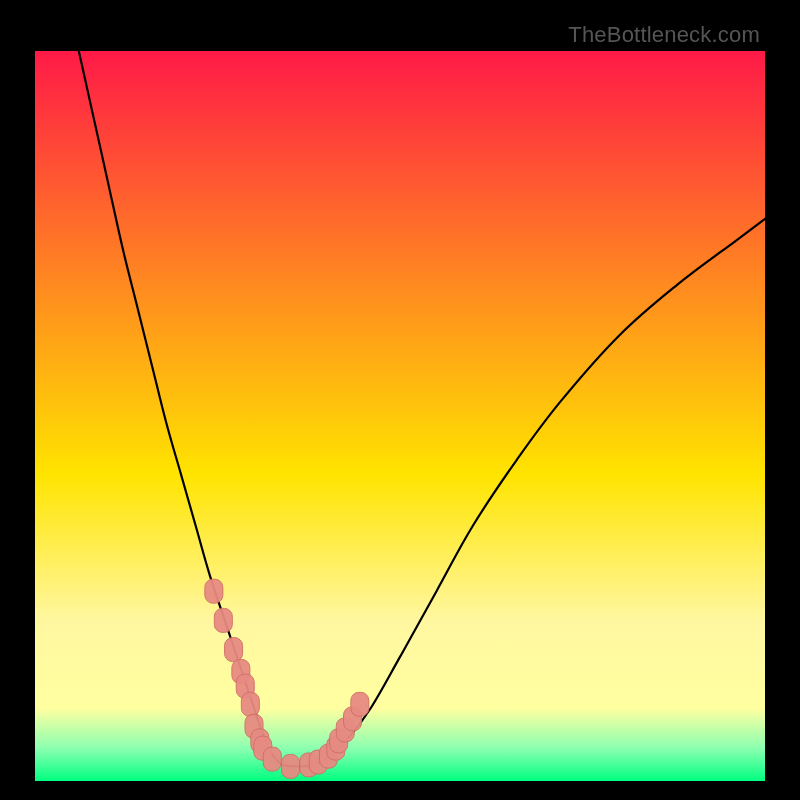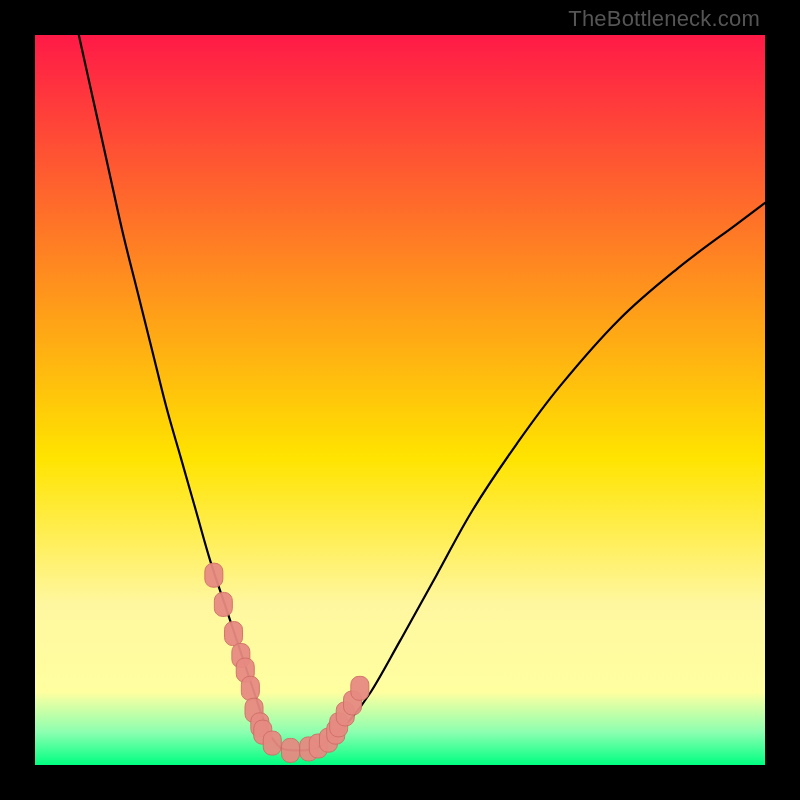--- a/index.html
+++ b/index.html
@@ -1,16 +1,16 @@
 <!DOCTYPE html>
 <html><head>
 <meta charset="utf-8">
 <style>
   html,body{margin:0;padding:0;width:800px;height:800px;overflow:hidden;background:#000;font-family:Arial,Helvetica,sans-serif}
-  .frame{position:absolute;left:0;top:0;width:800px;height:628px;background:#000}
+  .frame{position:absolute;left:0;top:16px;width:800px;height:628px;background:#000}
   .plot-wrap{position:absolute;left:35px;top:35px;width:730px;height:730px;overflow:hidden}
   .gradient{position:absolute;left:0;top:0;width:730px;height:730px}
   .curve{position:absolute;left:0;top:0}
   .watermark{position:absolute;top:6px;right:40px;color:#555;font-size:22px;font-weight:400;letter-spacing:.2px;user-select:none}
 </style>
 </head>
 <body>
 
 <div class="frame">
   <div class="watermark">TheBottleneck.com</div>

